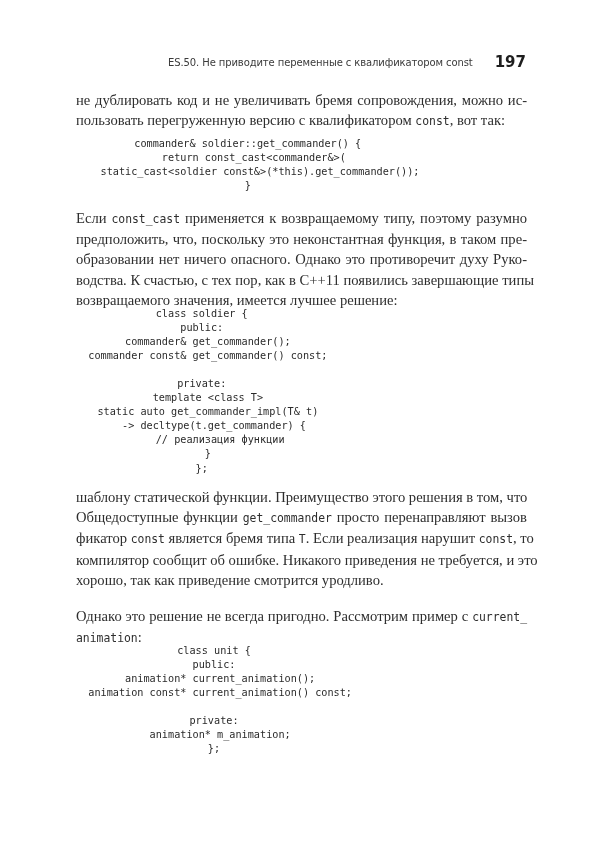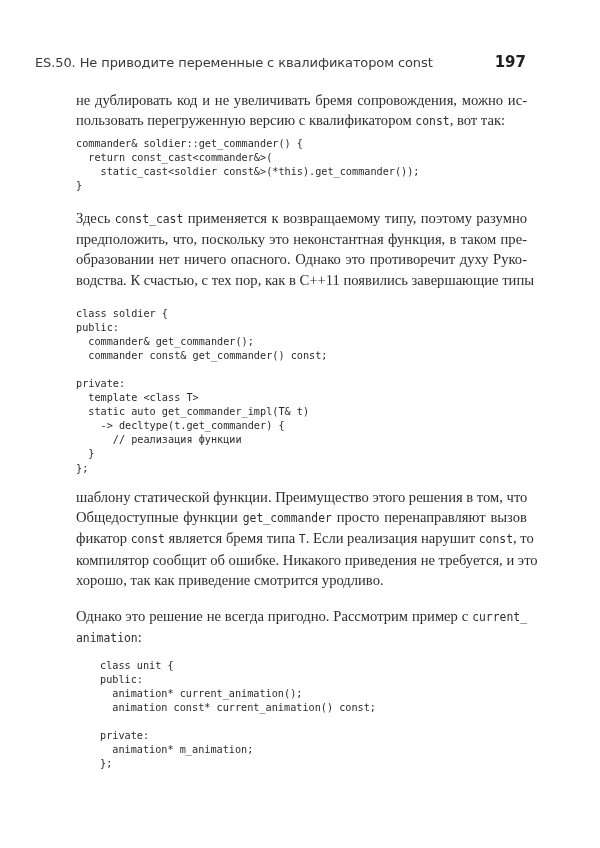--- a/index.html
+++ b/index.html
@@ -5,33 +5,33 @@
     html, body { margin: 0; padding: 0; }
     body {
       width: 600px; height: 848px; background: #ffffff; position: relative; overflow: hidden;
       color: #2b2b2b;
     }
     .header {
       position: absolute; left: 0; top: 50px; width: 526px; height: 24px;
       display: flex; justify-content: flex-end; align-items: center;
       font-family: "DejaVu Sans", sans-serif;
     }
-    .running-title { font-size: 13px; color: #3a3a3a; letter-spacing: -0.1px; margin-right: 22px; }
-    .page-number { font-size: 15px; font-weight: bold; color: #1e1e1e; margin-left: 40px; }
+    .running-title { font-size: 10px; color: #3a3a3a; letter-spacing: -0.1px; margin-right: 22px; }
+    .page-number { font-size: 15px; font-weight: bold; color: #1e1e1e; }
     .para {
       position: absolute; left: 76px; width: 451px;
       font-family: "Liberation Serif", serif; font-size: 14.6px; line-height: 20.2px;
       color: #2e2e2e; text-align: justify; margin: 0;
     }
     .para .line { display: block; text-align: justify; text-align-last: justify; white-space: nowrap; }
     .para .line.last { text-align-last: left; }
     .code {
       position: absolute; left: 76px; margin: 0;
       font-family: "DejaVu Sans Mono", monospace; font-size: 10.2px; line-height: 14.05px;
-      color: #2a2a2a; white-space: pre;
+      color: #2a2a2a; white-space: pre; text-align: center;
     }
     .mono { font-family: "DejaVu Sans Mono", monospace; font-size: 11.4px; }
   </style>
 </head>
 <body>
 
 <div class="header">
   <span class="running-title">ES.50. Не приводите переменные с квалификатором const</span>
   <span class="page-number">197</span>
 </div>
@@ -40,24 +40,25 @@
   <span class="line">не дублировать код и не увеличивать бремя сопровождения, можно ис-</span>
   <span class="line last"><span>пользовать перегруженную версию с квалификатором </span><span class="mono">const</span><span>, вот так:</span></span>
 </p>
 
 <pre class="code" style="top:137px;">commander&amp; soldier::get_commander() {
   return const_cast&lt;commander&amp;&gt;(
     static_cast&lt;soldier const&amp;&gt;(*this).get_commander());
 }</pre>
 
 <p class="para" style="top:208px;">
-  <span class="line"><span>Здесь </span><span class="mono">const_cast</span><span> применяется к возвращаемому типу, поэтому разумно</span></span>
+  <span class="line"><span>Если </span><span class="mono">const_cast</span><span> применяется к возвращаемому типу, поэтому разумно</span></span>
   <span class="line">предположить, что, поскольку это неконстантная функция, в таком пре-</span>
   <span class="line">образовании нет ничего опасного. Однако это противоречит духу Руко-</span>
   <span class="line">водства. К счастью, с тех пор, как в C++11 появились завершающие типы</span>
+  <span class="line last">возвращаемого значения, имеется лучшее решение:</span>
 </p>
 
 <pre class="code" style="top:307px;">class soldier {
 public:
   commander&amp; get_commander();
   commander const&amp; get_commander() const;
 
 private:
   template &lt;class T&gt;
   static auto get_commander_impl(T&amp; t)
@@ -72,20 +73,20 @@
   <span class="line"><span>фикатор </span><span class="mono">const</span><span> является бремя типа </span><span class="mono">T</span><span>. Если реализация нарушит </span><span class="mono">const</span><span>, то</span></span>
   <span class="line">компилятор сообщит об ошибке. Никакого приведения не требуется, и это</span>
   <span class="line last">хорошо, так как приведение смотрится уродливо.</span>
 </p>
 
 <p class="para" style="top:606px;">
   <span class="line"><span>Однако это решение не всегда пригодно. Рассмотрим пример с </span><span class="mono">current_</span></span>
   <span class="line last"><span class="mono">animation</span><span>:</span></span>
 </p>
 
-<pre class="code" style="top:659px;margin-left:24px;">class unit {
+<pre class="code" style="top:644px;">class unit {
 public:
   animation* current_animation();
   animation const* current_animation() const;
 
 private:
   animation* m_animation;
 };</pre>
 
 </body></html>

